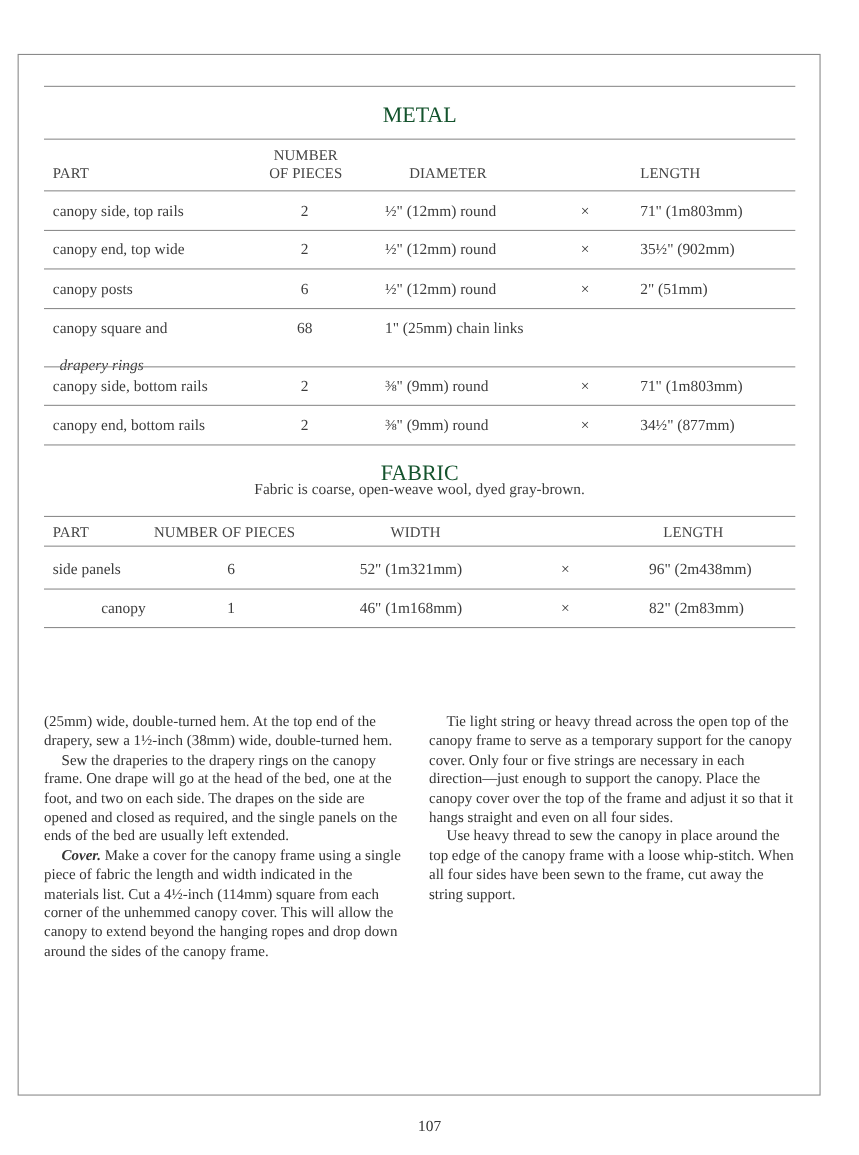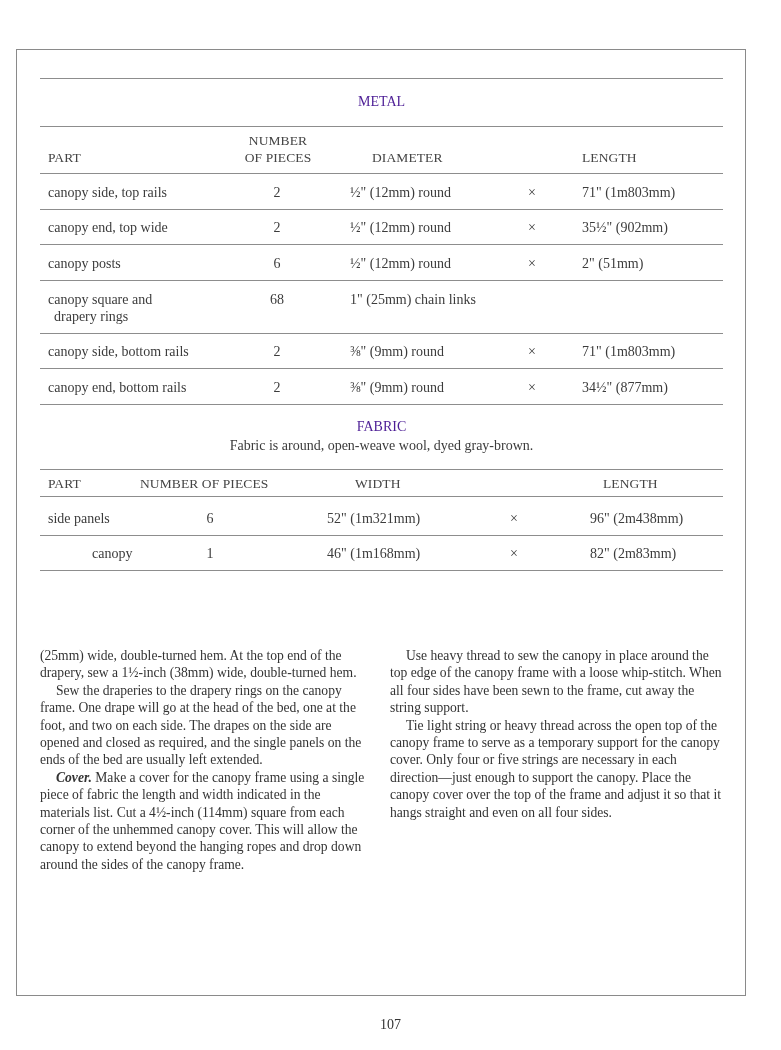--- a/index.html
+++ b/index.html
@@ -20,21 +20,21 @@
     }
     .hr {
       position: absolute;
       left: 40px; width: 683px;
       height: 0;
       border-top: 1px solid #8d8d8d;
     }
     .t { position: absolute; font-size: 14px; line-height: 17px; white-space: nowrap; color: #3b3b3b; }
     .hdr { font-size: 13.5px; letter-spacing: 0.1px; color: #444; }
     .center { text-align: center; }
-    .section-title { position: absolute; left: 40px; width: 683px; text-align: center; font-size: 14px; color: #4c1d95; }
+    .section-title { position: absolute; left: 40px; width: 683px; text-align: center; font-size: 20px; color: #14532d; }
     .caption { position: absolute; left: 40px; width: 683px; text-align: center; font-size: 14px; color: #3b3b3b; }
     .body-col {
       position: absolute;
       font-size: 13.6px;
       line-height: 17.4px;
       color: #333;
       text-align: left;
     }
     .body-col p { margin: 0; text-indent: 16px; }
     .body-col p.noindent { text-indent: 0; }
@@ -81,21 +81,21 @@
   <div class="t" style="left:48px; top:255px;">canopy posts</div>
   <div class="t center" style="left:262px; width:30px; top:255px;">6</div>
   <div class="t" style="left:350px; top:255px;">½" (12mm) round</div>
   <div class="t" style="left:528px; top:255px;">×</div>
   <div class="t" style="left:582px; top:255px;">2" (51mm)</div>
 </div>
 <div class="hr" style="top:280px;"></div>
 
 <div>
   <div class="t" style="left:48px; top:291px;">canopy square and</div>
-  <div class="t" style="left:54px; top:308px;">drapery rings</div>
+  <div class="t" style="left:54px; top:324px;font-style:italic;">drapery rings</div>
   <div class="t center" style="left:259px; width:36px; top:291px;">68</div>
   <div class="t" style="left:350px; top:291px;">1" (25mm) chain links</div>
 </div>
 <div class="hr" style="top:333px;"></div>
 
 <div>
   <div class="t" style="left:48px; top:343px;">canopy side, bottom rails</div>
   <div class="t center" style="left:262px; width:30px; top:343px;">2</div>
   <div class="t" style="left:350px; top:343px;">⅜" (9mm) round</div>
   <div class="t" style="left:528px; top:343px;">×</div>
@@ -106,21 +106,21 @@
 <div>
   <div class="t" style="left:48px; top:379px;">canopy end, bottom rails</div>
   <div class="t center" style="left:262px; width:30px; top:379px;">2</div>
   <div class="t" style="left:350px; top:379px;">⅜" (9mm) round</div>
   <div class="t" style="left:528px; top:379px;">×</div>
   <div class="t" style="left:582px; top:379px;">34½" (877mm)</div>
 </div>
 <div class="hr" style="top:404px;"></div>
 
 <div class="section-title" style="top:419px;">FABRIC</div>
-<div class="caption" style="top:438px;">Fabric is around, open-weave wool, dyed gray-brown.</div>
+<div class="caption" style="top:438px;">Fabric is coarse, open-weave wool, dyed gray-brown.</div>
 <div class="hr" style="top:469px;"></div>
 
 <div>
   <div class="t hdr" style="left:48px; top:475px;">PART</div>
   <div class="t hdr" style="left:140px; top:475px;">NUMBER OF PIECES</div>
   <div class="t hdr" style="left:355px; top:475px;">WIDTH</div>
   <div class="t hdr" style="left:603px; top:475px;">LENGTH</div>
 </div>
 <div class="hr" style="top:496px;"></div>
 
@@ -142,17 +142,17 @@
 </div>
 <div class="hr" style="top:570px;"></div>
 
 <div class="body-col" style="left:40px; top:647px; width:330px;">
   <p class="noindent"><span>(25mm) wide, double-turned hem. At the top end of the drapery, sew a 1½-inch (38mm) wide, double-turned hem.</span></p>
   <p><span>Sew the draperies to the drapery rings on the canopy frame. One drape will go at the head of the bed, one at the foot, and two on each side. The drapes on the side are opened and closed as required, and the single panels on the ends of the bed are usually left extended.</span></p>
   <p><span class="lead">Cover.</span><span> Make a cover for the canopy frame using a single piece of fabric the length and width indicated in the materials list. Cut a 4½-inch (114mm) square from each corner of the unhemmed canopy cover. This will allow the canopy to extend beyond the hanging ropes and drop down around the sides of the canopy frame.</span></p>
 </div>
 
 <div class="body-col" style="left:390px; top:647px; width:335px;">
+  <p><span>Tie light string or heavy thread across the open top of the canopy frame to serve as a temporary support for the canopy cover. Only four or five strings are necessary in each direction—just enough to support the canopy. Place the canopy cover over the top of the frame and adjust it so that it hangs straight and even on all four sides.</span></p>
   <p><span>Use heavy thread to sew the canopy in place around the top edge of the canopy frame with a loose whip-stitch. When all four sides have been sewn to the frame, cut away the string support.</span></p>
-  <p><span>Tie light string or heavy thread across the open top of the canopy frame to serve as a temporary support for the canopy cover. Only four or five strings are necessary in each direction—just enough to support the canopy. Place the canopy cover over the top of the frame and adjust it so that it hangs straight and even on all four sides.</span></p>
 </div>
 
 <div class="page-number">107</div>
 
 </body></html>

